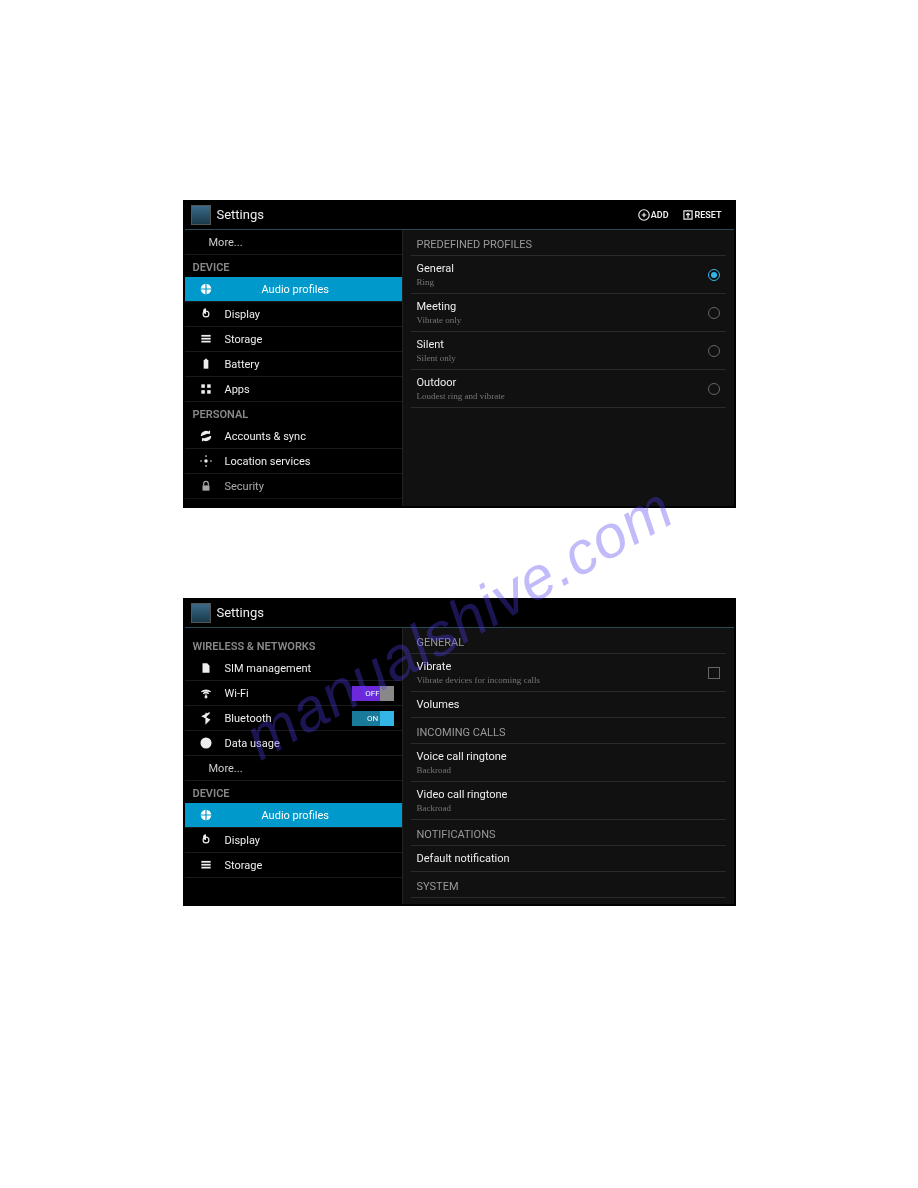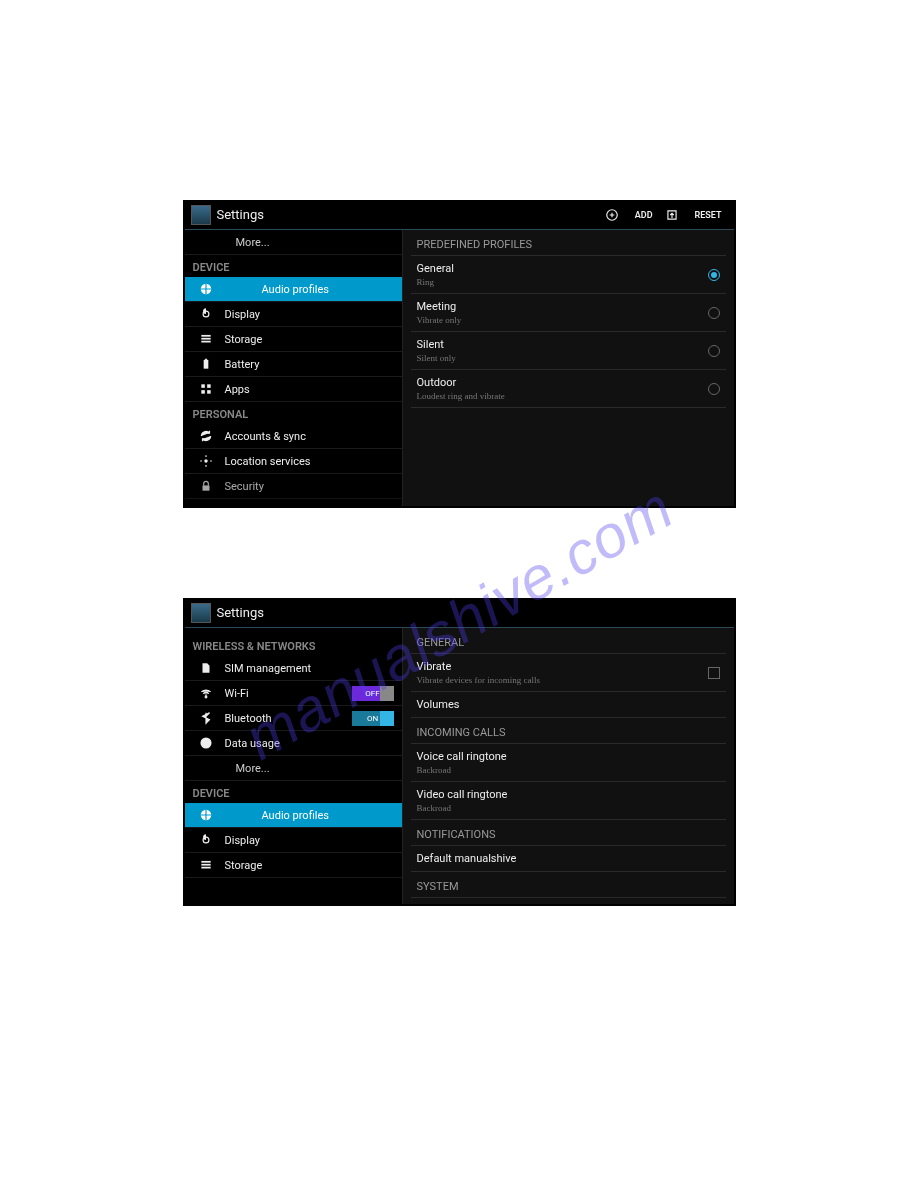--- a/index.html
+++ b/index.html
@@ -16,35 +16,35 @@
   .header {
     display: flex; align-items: center; height: 30px;
     border-bottom: 1.5px solid #2a4a5a;
     padding: 0 6px;
   }
   .app-icon {
     width: 20px; height: 20px; background: linear-gradient(#3a6a8a, #1a3a4a);
     border: 1px solid #555; margin-right: 6px;
   }
   .app-title { color: #eee; font-size: 13px; flex: 1; }
-  .action { display: flex; align-items: center; gap: 16px; color: #eee; font-size: 9px; padding: 0 6px; font-weight: 600; }
+  .action { display: flex; align-items: center; gap: 0; color: #eee; font-size: 9px; padding: 0 6px; font-weight: 600; }
   .action svg { width: 14px; height: 14px; }
   .body { display: flex; }
   .sidebar { width: 218px; background: #000; border-right: 1px solid #222;}
   .sidebar-section { padding: 6px 8px 3px; color: #888; font-size: 11px; font-weight: 600; }
   .sidebar-item {
     display: flex; align-items: center; height: 25px;
     padding: 0 8px 0 12px; color: #eee; font-size: 11px;
     border-bottom: 1px solid #1a1a1a;
     position: relative;
   }
   .sidebar-item.active { background: #0099cc; color: #fff; gap: 37px; }
   .sidebar-item .icon { width: 18px; display: inline-flex; justify-content: center; margin-right: 10px; }
   .sidebar-item .icon svg { width: 14px; height: 14px; fill: #eee; }
-  .sidebar-item.indent { padding-left: 51px; color: #ccc; }
+  .sidebar-item.indent { padding-left: 24px; color: #ccc; }
   .toggle {
     position: absolute; right: 8px; width: 42px; height: 15px; font-size: 8px;
     display: flex; align-items: center; justify-content: center;
     color: #fff;
   }
   .toggle.off { background: #6d28d9; }
   .toggle.off::after { content:""; position:absolute; right:0; width:14px; height:100%; background:#888; }
   .toggle.on { background: #1a7a9a; }
   .toggle.on::after { content:""; position:absolute; right:0; width:14px; height:100%; background:#33b5e5; }
   .toggle span { position: relative; z-index: 1; }
@@ -316,21 +316,21 @@
       </div>
       <div class="row">
         <div class="row-text">
           <div class="row-title">Video call ringtone</div>
           <div class="row-sub">Backroad</div>
         </div>
       </div>
       <div class="content-section">NOTIFICATIONS</div>
       <div class="row">
         <div class="row-text">
-              <div class="row-title">Default manualshive</div>
+              <div class="row-title">Default notification</div>
             </div>
       </div>
       <div class="content-section">SYSTEM</div>
     </div>
   </div>
 </div>
 
 <div class="watermark">manualshive.com</div>
 
 </div>

